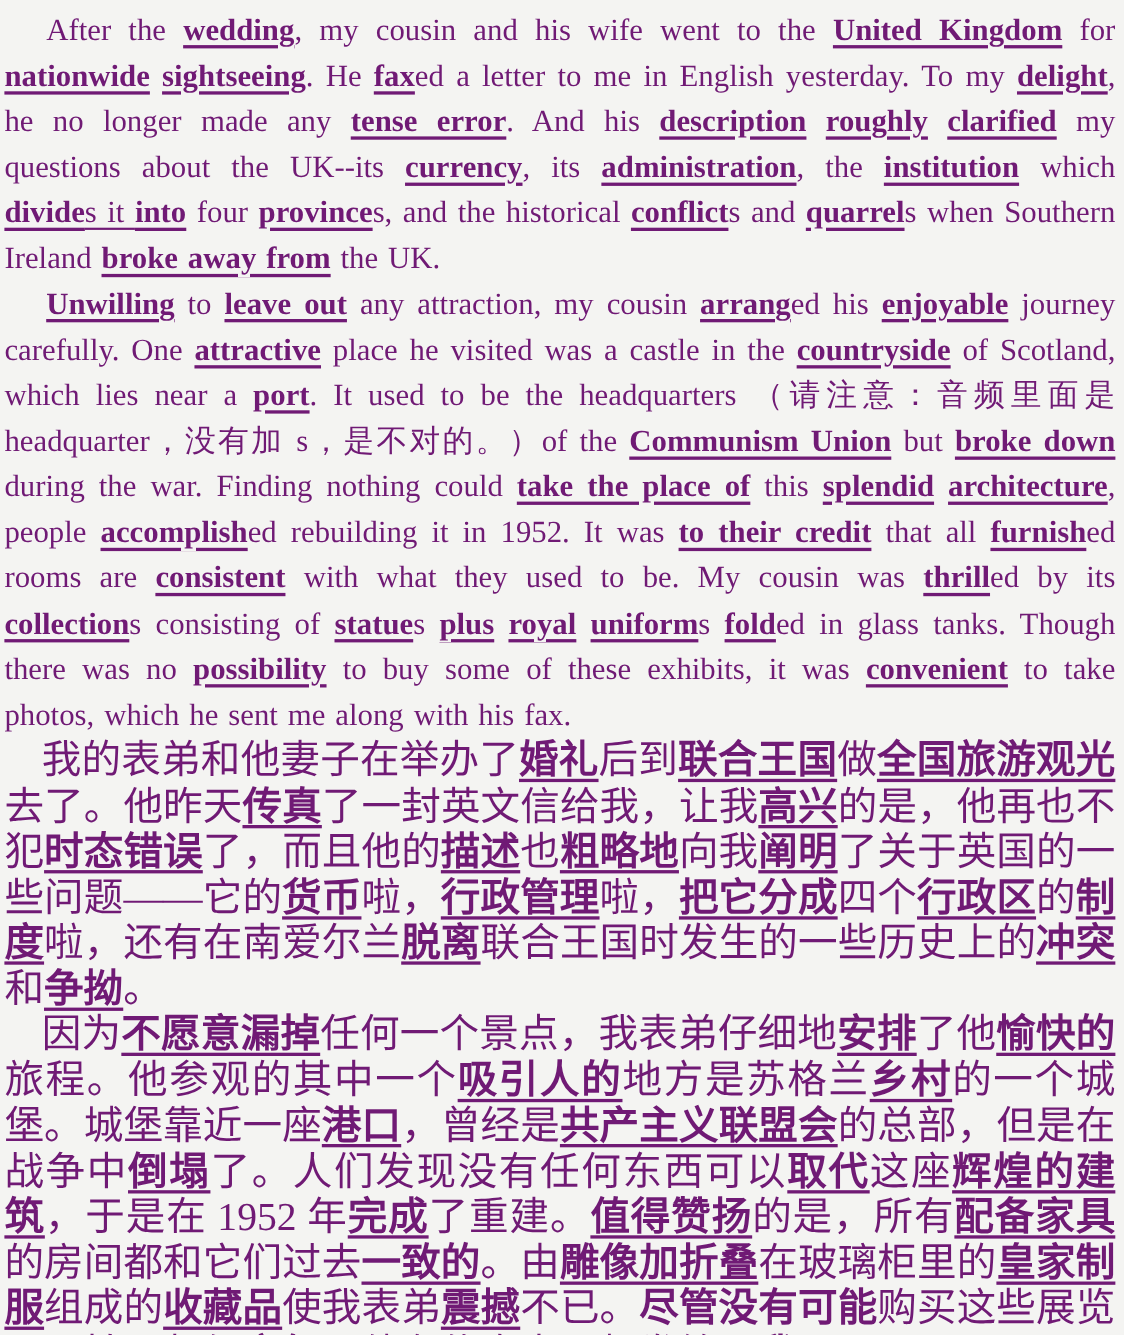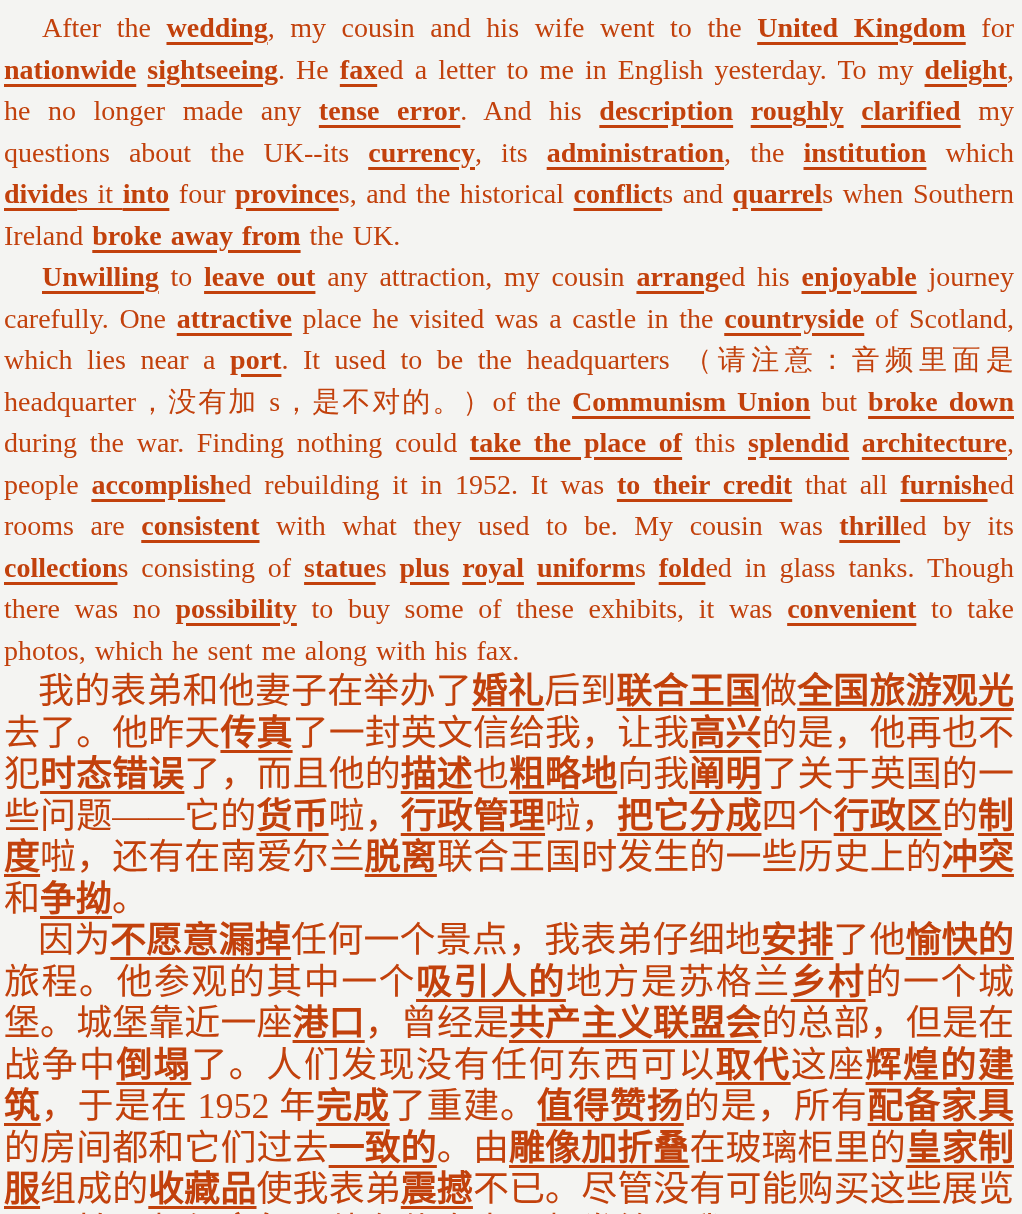--- a/index.html
+++ b/index.html
@@ -32,35 +32,35 @@
     word-spacing: 2px;
   }
   p.zh {
     font-family: "Liberation Serif", "DejaVu Serif", serif;
     font-size: 36px;
     line-height: 41.5px;
     text-indent: 34px;
   }
   
   .run-n { font-weight: normal; }
-  .run-b { font-weight: 400; }
+  .run-b { font-weight: 700; }
   .run-u {
     font-weight: normal;
     text-decoration: underline;
     text-decoration-thickness: 2px;
     text-underline-offset: 5px;
   }
   .run-bu {
     font-weight: 700;
     text-decoration: underline;
     text-decoration-thickness: 3px;
     text-underline-offset: 5px;
   }
 </style>
 </head>
 <body style="background: rgb(244, 244, 242);">
 
-<main class="doc" style="background: rgb(244, 244, 242); color: #c2410c;">
+<main class="doc" style="background: rgb(244, 244, 242); color: #701a75;">
   <p class="en" lang="en"><span class="run-n">After the </span><span class="run-bu">wedding</span><span class="run-n">, my cousin and his wife went to the </span><span class="run-bu">United Kingdom</span><span class="run-n"> for </span><span class="run-bu">nationwide</span><span class="run-n"> </span><span class="run-bu">sightseeing</span><span class="run-n">. He </span><span class="run-bu">fax</span><span class="run-n">ed a letter to me in English yesterday. To my </span><span class="run-bu">delight</span><span class="run-n">, he no longer made any </span><span class="run-bu">tense error</span><span class="run-n">. And his </span><span class="run-bu">description</span><span class="run-n"> </span><span class="run-bu">roughly</span><span class="run-n"> </span><span class="run-bu">clarified</span><span class="run-n"> my questions about the UK--its </span><span class="run-bu">currency</span><span class="run-n">, its </span><span class="run-bu">administration</span><span class="run-n">, the </span><span class="run-bu">institution</span><span class="run-n"> which </span><span class="run-bu">divide</span><span class="run-u">s it </span><span class="run-bu">into</span><span class="run-n"> four </span><span class="run-bu">province</span><span class="run-n">s, and the historical </span><span class="run-bu">conflict</span><span class="run-n">s and </span><span class="run-bu">quarrel</span><span class="run-n">s when Southern Ireland </span><span class="run-bu">broke away from</span><span class="run-n"> the UK.</span></p>
   <p class="en" lang="en"><span class="run-bu">Unwilling</span><span class="run-n"> to </span><span class="run-bu">leave out</span><span class="run-n"> any attraction, my cousin </span><span class="run-bu">arrang</span><span class="run-n">ed his </span><span class="run-bu">enjoyable</span><span class="run-n"> journey carefully. One </span><span class="run-bu">attractive</span><span class="run-n"> place he visited was a castle in the </span><span class="run-bu">countryside</span><span class="run-n"> of Scotland, which lies near a </span><span class="run-bu">port</span><span class="run-n">. It used to be the headquarters （请注意：音频里面是 headquarter，没有加 s，是不对的。）of the </span><span class="run-bu">Communism Union</span><span class="run-n"> but </span><span class="run-bu">broke down</span><span class="run-n"> during the war. Finding nothing could </span><span class="run-bu">take the place of</span><span class="run-n"> this </span><span class="run-bu">splendid</span><span class="run-n"> </span><span class="run-bu">architecture</span><span class="run-n">, people </span><span class="run-bu">accomplish</span><span class="run-n">ed rebuilding it in 1952. It was </span><span class="run-bu">to their credit</span><span class="run-n"> that all </span><span class="run-bu">furnish</span><span class="run-n">ed rooms are </span><span class="run-bu">consistent</span><span class="run-n"> with what they used to be. My cousin was </span><span class="run-bu">thrill</span><span class="run-n">ed by its </span><span class="run-bu">collection</span><span class="run-n">s consisting of </span><span class="run-bu">statue</span><span class="run-n">s </span><span class="run-bu">plus</span><span class="run-n"> </span><span class="run-bu">royal</span><span class="run-n"> </span><span class="run-bu">uniform</span><span class="run-n">s </span><span class="run-bu">fold</span><span class="run-n">ed in glass tanks. Though there was no </span><span class="run-bu">possibility</span><span class="run-n"> to buy some of these exhibits, it was </span><span class="run-bu">convenient</span><span class="run-n"> to take photos, which he sent me along with his fax.</span></p>
   <p class="zh" lang="zh-CN"><span class="run-n">我的表弟和他妻子在举办了</span><span class="run-bu">婚礼</span><span class="run-n">后到</span><span class="run-bu">联合王国</span><span class="run-n">做</span><span class="run-bu">全国旅游观光</span><span class="run-n">去了。他昨天</span><span class="run-bu">传真</span><span class="run-n">了一封英文信给我，让我</span><span class="run-bu">高兴</span><span class="run-n">的是，他再也不犯</span><span class="run-bu">时态错误</span><span class="run-n">了，而且他的</span><span class="run-bu">描述</span><span class="run-n">也</span><span class="run-bu">粗略地</span><span class="run-n">向我</span><span class="run-bu">阐明</span><span class="run-n">了关于英国的一些问题——它的</span><span class="run-bu">货币</span><span class="run-n">啦，</span><span class="run-bu">行政管理</span><span class="run-n">啦，</span><span class="run-bu">把它分成</span><span class="run-n">四个</span><span class="run-bu">行政区</span><span class="run-n">的</span><span class="run-bu">制度</span><span class="run-n">啦，还有在南爱尔兰</span><span class="run-bu">脱离</span><span class="run-n">联合王国时发生的一些历史上的</span><span class="run-bu">冲突</span><span class="run-n">和</span><span class="run-bu">争拗</span><span class="run-n">。</span></p>
   <p class="zh" lang="zh-CN"><span class="run-n">因为</span><span class="run-bu">不愿意漏掉</span><span class="run-n">任何一个景点，我表弟仔细地</span><span class="run-bu">安排</span><span class="run-n">了他</span><span class="run-bu">愉快的</span><span class="run-n">旅程。他参观的其中一个</span><span class="run-bu">吸引人的</span><span class="run-n">地方是苏格兰</span><span class="run-bu">乡村</span><span class="run-n">的一个城堡。城堡靠近一座</span><span class="run-bu">港口</span><span class="run-n">，曾经是</span><span class="run-bu">共产主义联盟会</span><span class="run-n">的总部，但是在战争中</span><span class="run-bu">倒塌</span><span class="run-n">了。人们发现没有任何东西可以</span><span class="run-bu">取代</span><span class="run-n">这座</span><span class="run-bu">辉煌的建筑</span><span class="run-n">，于是在 1952 年</span><span class="run-bu">完成</span><span class="run-n">了重建。</span><span class="run-bu">值得赞扬</span><span class="run-n">的是，所有</span><span class="run-bu">配备家具</span><span class="run-n">的房间都和它们过去</span><span class="run-bu">一致的</span><span class="run-n">。由</span><span class="run-bu">雕像加折叠</span><span class="run-n">在玻璃柜里的</span><span class="run-bu">皇家制服</span><span class="run-n">组成的</span><span class="run-bu">收藏品</span><span class="run-n">使我表弟</span><span class="run-bu">震撼</span><span class="run-n">不已。</span><span class="run-b">尽管没有可能</span><span class="run-n">购买这些展览品，拍照却很</span><span class="run-bu">方便</span><span class="run-n">，他在传真中一起发给</span><span class="run-b">了我</span><span class="run-n">。</span></p>
 </main>
 
 </body></html>

